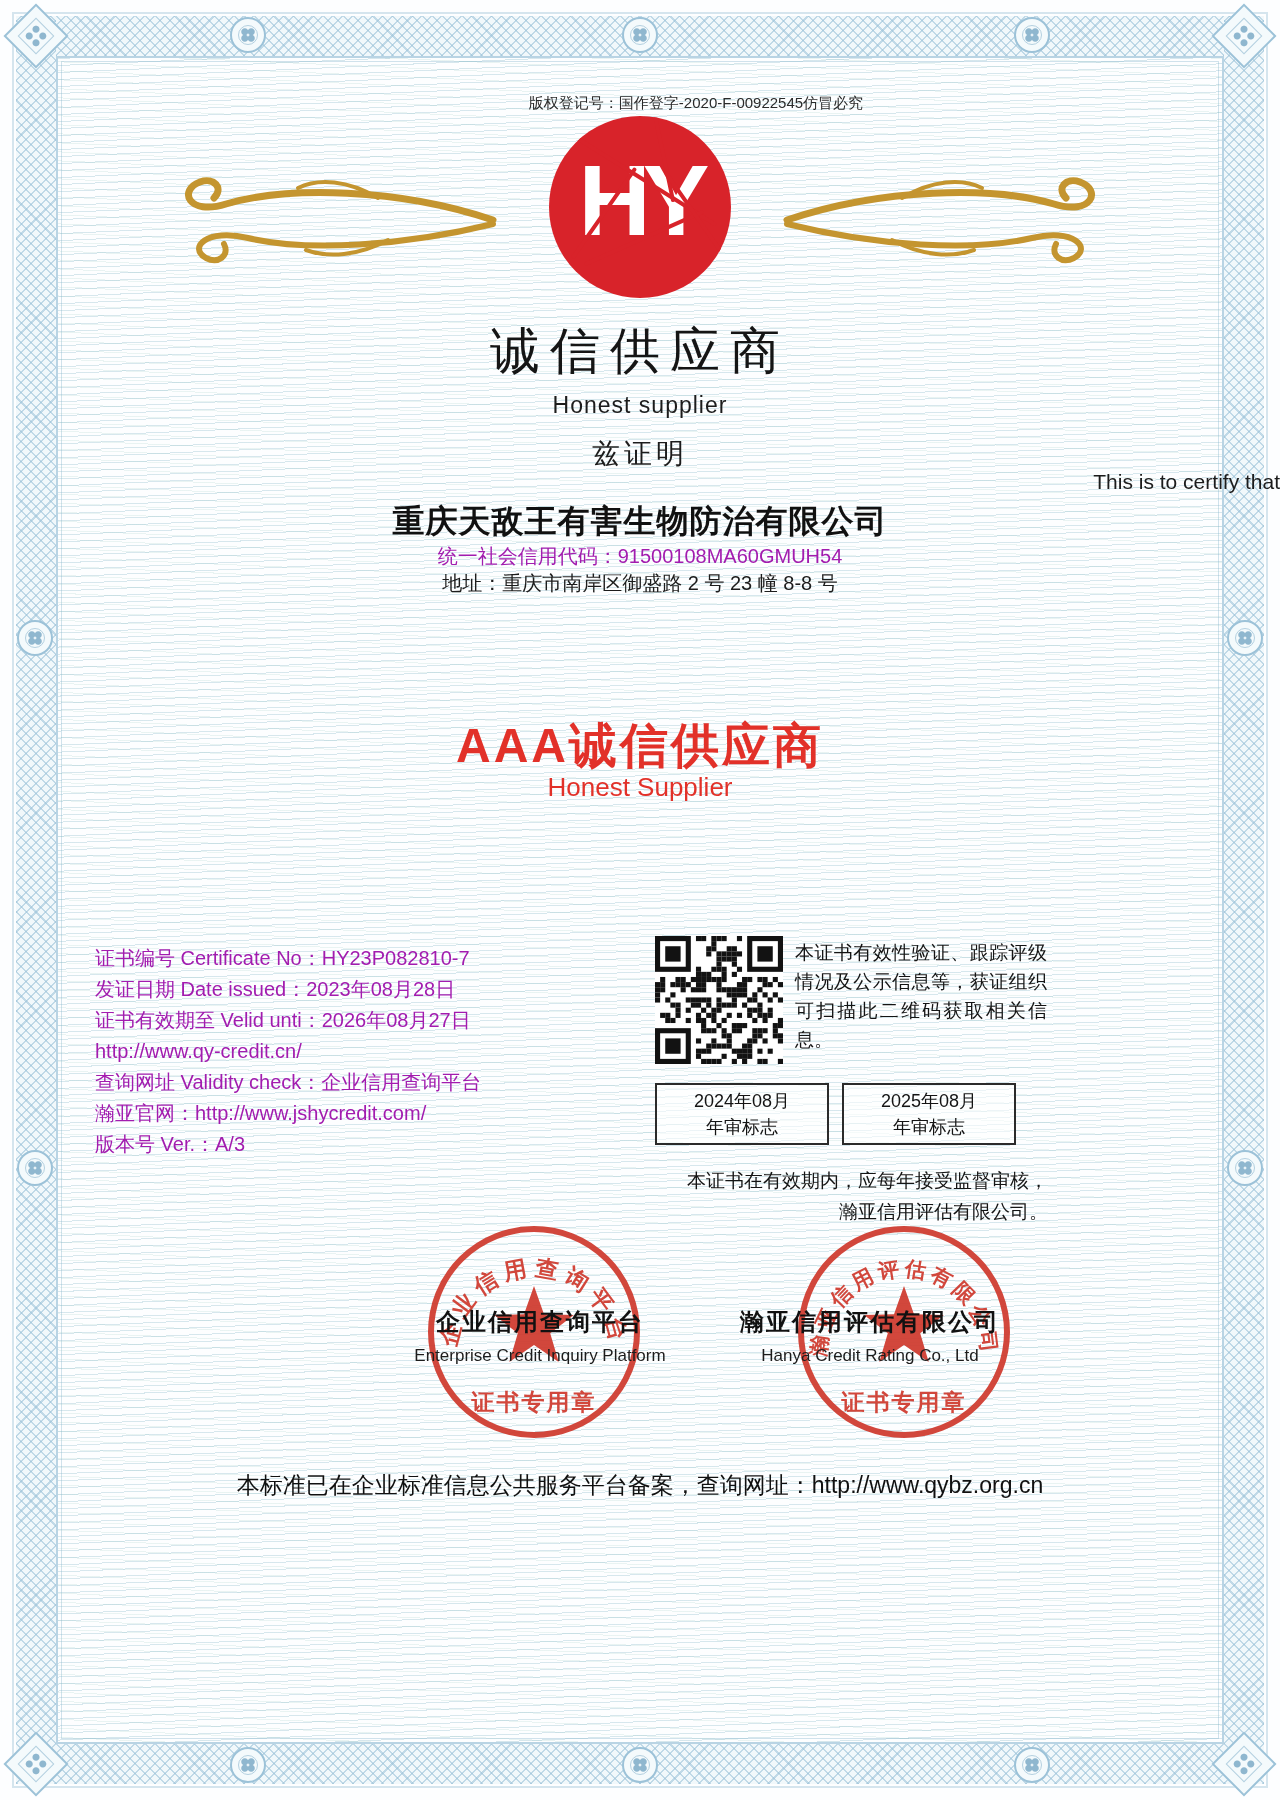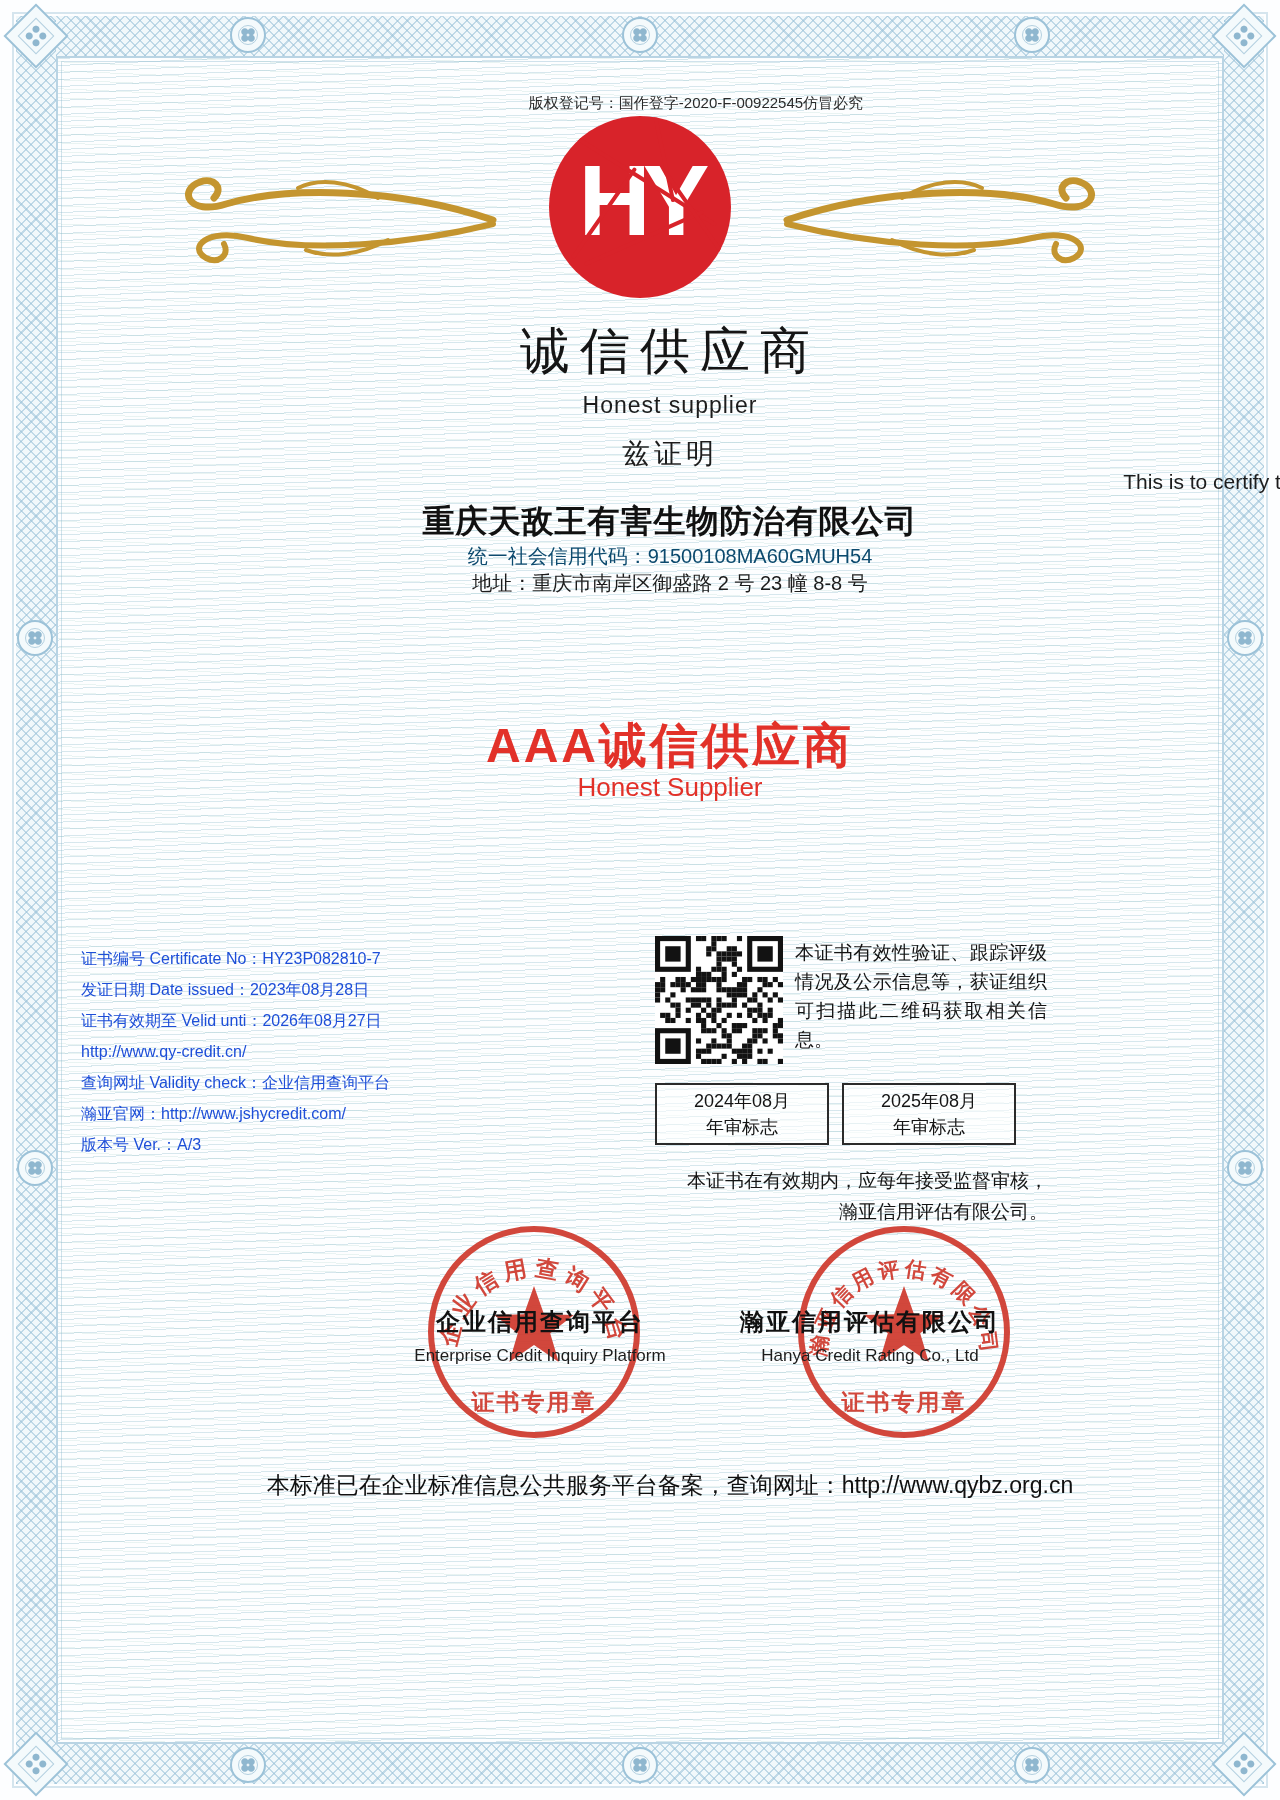--- a/index.html
+++ b/index.html
@@ -1,18 +1,18 @@
 <!DOCTYPE html>
 <html><head>
 <meta charset="utf-8">
 <style>
   html,body{margin:0;padding:0;background:#e8eef2;}
   *{box-sizing:border-box;}
   body{font-family:"Liberation Sans","DejaVu Sans",sans-serif;color:#1d1d1d;}
-  #cert{position:relative;width:1280px;height:1800px;margin:0 auto;background:#fdfeff;overflow:hidden;padding-left:30px;}
+  #cert{position:relative;width:1280px;height:1800px;margin:0 auto;background:#fdfeff;overflow:hidden;}
 
   
   .bg-lines{position:absolute;inset:58px;pointer-events:none;
     background:
       repeating-linear-gradient(177.5deg, rgba(125,178,196,.30) 0 1px, transparent 1px 7px),
       repeating-linear-gradient(182.5deg, rgba(142,196,186,.18) 0 1px, transparent 1px 9px);
   }
 
   
   .frame-a{position:absolute;inset:12px;border:2px solid #d5e5ee;}
@@ -47,28 +47,28 @@
   .crack{position:absolute;background:#d8232a;height:4px;border-radius:2px;}
   .flourish{position:absolute;top:168px;width:350px;height:100px;}
   .flourish.leftside{left:148px;}
   .flourish.rightside{right:148px;transform:scaleX(-1);}
 
   .title-cn{position:absolute;top:318px;width:100%;text-align:center;font-size:50px;letter-spacing:10px;color:#151515;}
   .title-en{position:absolute;top:392px;width:100%;text-align:center;font-size:23px;color:#1c1c1c;letter-spacing:1px;}
   .certify-cn{position:absolute;top:435px;width:100%;text-align:center;font-size:28px;color:#1c1c1c;letter-spacing:4px;}
   .certify-en{position:absolute;top:470px;width:100%;text-align:right;font-size:21px;color:#1c1c1c;}
   .company-name{position:absolute;top:500px;width:100%;text-align:center;font-size:32px;font-weight:bold;color:#111;letter-spacing:1px;}
-  .credit-code{position:absolute;top:543px;width:100%;text-align:center;font-size:20px;color:#0c4a6e;}
+  .credit-code{position:absolute;top:543px;width:100%;text-align:center;font-size:20px;color:#a21caf;}
   .company-addr{position:absolute;top:570px;width:100%;text-align:center;font-size:20px;color:#1c1c1c;}
 
   .award-cn{position:absolute;top:714px;width:100%;text-align:center;font-size:48px;font-weight:bold;color:#e23129;letter-spacing:3px;}
   .award-en{position:absolute;top:772px;width:100%;text-align:center;font-size:26px;color:#e23129;}
 
   
-  .details{position:absolute;left:81px;top:943px;width:540px;font-size:16px;color:#1d4ed8;}
+  .details{position:absolute;left:95px;top:943px;width:540px;font-size:20px;color:#a21caf;}
   .detail-line{line-height:31px;white-space:nowrap;}
 
   
   .qr-box{position:absolute;left:655px;top:936px;width:128px;height:128px;background:#ffffff;}
   .qr-note{position:absolute;left:795px;top:938px;width:252px;font-size:19px;line-height:29px;color:#141414;word-break:break-all;text-align:justify;}
   .badge{position:absolute;top:1083px;width:174px;height:62px;border:2px solid #2b2b2b;background:rgba(255,255,255,.55);
     display:flex;flex-direction:column;justify-content:center;align-items:center;font-size:18px;line-height:26px;color:#141414;}
   .badge.b1{left:655px;} .badge.b2{left:842px;}
   .validity-note{position:absolute;right:245px;left:400px;top:1165px;text-align:right;font-size:19px;line-height:31px;color:#141414;}
   .validity-note{right:auto;width:648px;left:400px;}

